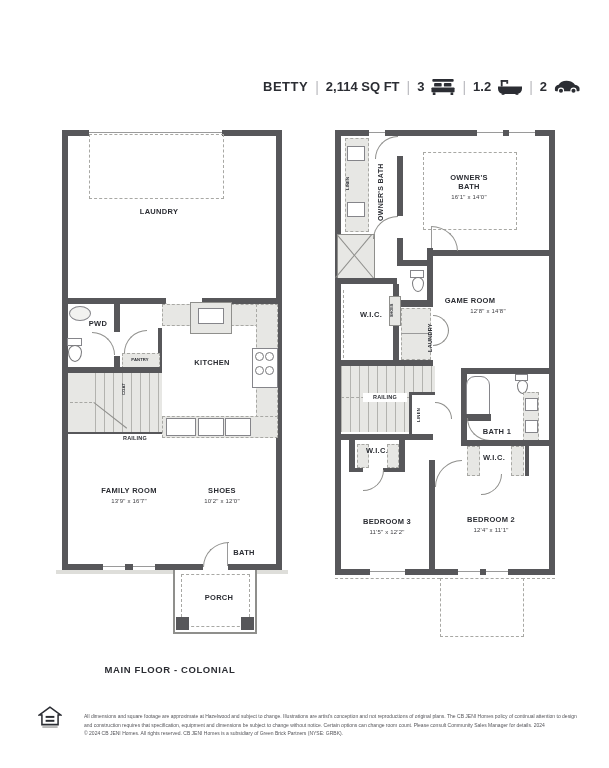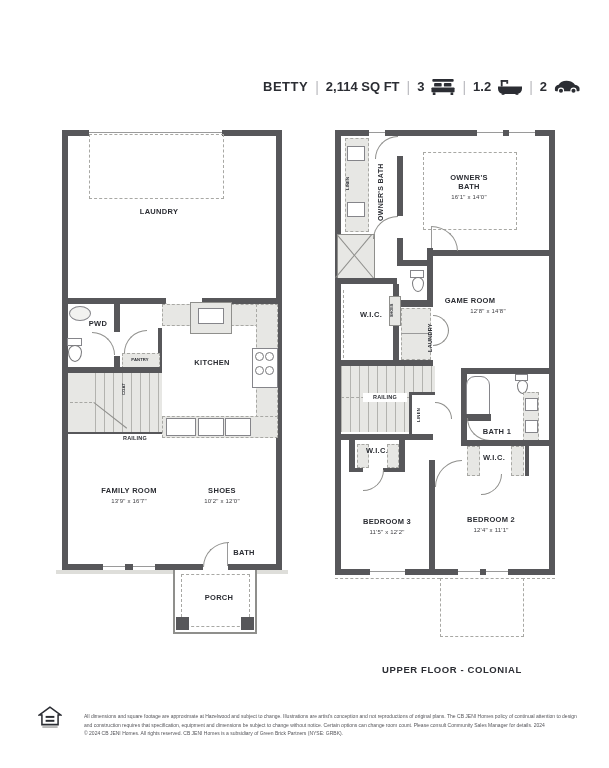--- a/index.html
+++ b/index.html
@@ -277,21 +277,21 @@
     <span class="a lbl" style="left:12px;top:388px;width:80px">BEDROOM 3</span>
     <span class="a dim" style="left:12px;top:399px;width:80px">11'5" x 12'2"</span>
     <span class="a lbl" style="left:114px;top:386px;width:84px">BEDROOM 2</span>
     <span class="a dim" style="left:114px;top:397px;width:84px">12'4" x 11'1"</span>
 
     <i class="a dl" style="left:0;top:448px;width:105px;height:1px"></i>
     <i class="a dl" style="left:187px;top:448px;width:33px;height:1px"></i>
     <i class="a dash" style="left:105px;top:448px;width:82px;height:57px"></i>
   </section>
 
-  <div class="caption" style="left:352px;">UPPER FLOOR - COLONIAL</div>
+  <div class="caption" style="left:70px;">MAIN FLOOR - COLONIAL</div>
 
   <svg class="a" style="left:38px;top:706px" width="24" height="22" viewBox="0 0 22 20">
     <path d="M11 1 L1 8.2 h2.6 v8.8 h14.8 V8.2 H21 z" fill="none" stroke="#2b2d33" stroke-width="1.4"></path>
     <rect x="7" y="9" width="8" height="1.8" fill="#2b2d33"></rect>
     <rect x="7" y="12.6" width="8" height="1.8" fill="#2b2d33"></rect>
     <rect x="4" y="18.6" width="14" height="1.2" fill="#9a9a9a"></rect>
   </svg>
   <div class="foot">
     <p>All dimensions and square footage are approximate at Hazelwood and subject to change. Illustrations are artist's conception and not reproductions of original plans. The CB JENI Homes policy of continual attention to design</p>
     <p>and construction requires that specification, equipment and dimensions be subject to change without notice. Certain options can change room count. Please consult Community Sales Manager for details. 2024</p>

